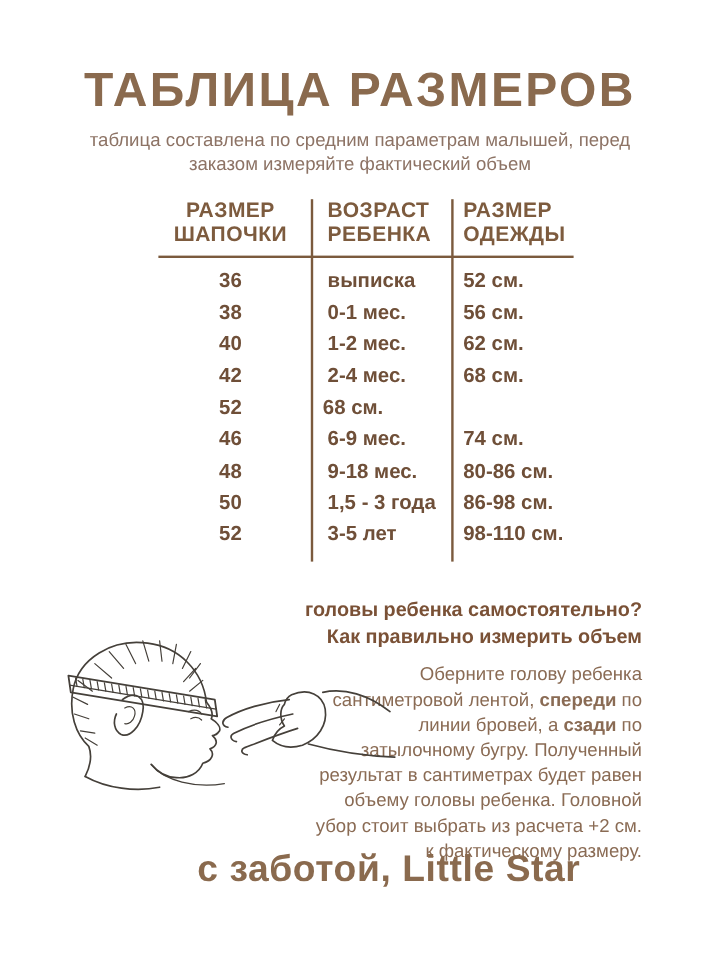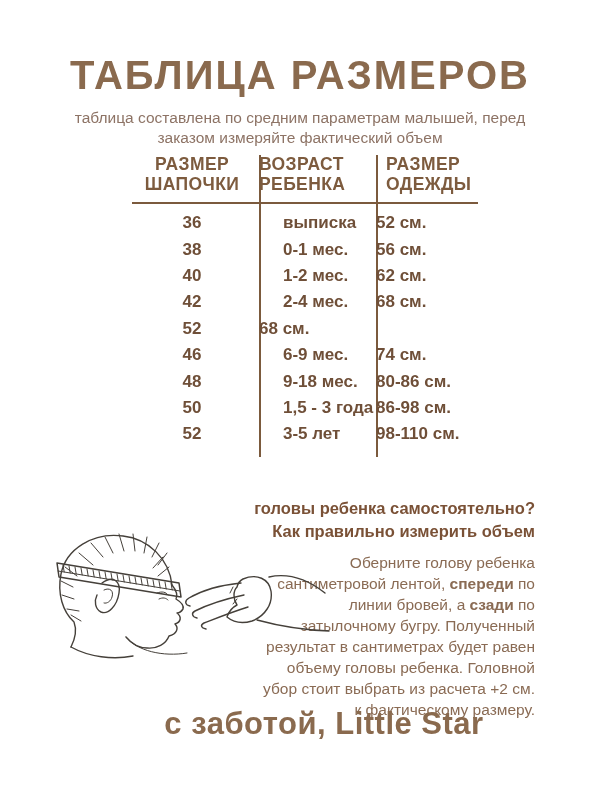--- a/index.html
+++ b/index.html
@@ -26,42 +26,42 @@
     font-size:40px;line-height:46px;font-weight:800;letter-spacing:2px;
     color:var(--title-brown);
   }
   
   .page-subtitle{
     position:absolute;top:108px;left:0;right:0;text-align:center;
     font-size:15.5px;line-height:20px;color:var(--subtitle-taupe);
   }
 
   
-  .size-table{position:absolute;left:125px;top:155px;width:355px;height:302px;}
+  .size-table{position:absolute;left:125px;top:166px;width:355px;height:302px;}
   .col-headers{display:grid;grid-template-columns:134px 117px 104px;}
   .hcell{
     font-size:17.5px;line-height:19.5px;font-weight:bold;letter-spacing:0.4px;
     color:var(--header-brown);text-transform:uppercase;
   }
   .hcell.h1{text-align:center;}
-  .hcell.h2{}
+  .hcell.h2{padding-left:14px;}
   .hcell.h3{padding-left:10px;}
   .hline{position:absolute;left:7px;top:47px;width:346px;height:2px;background:var(--line-brown);}
   .vline{position:absolute;top:0;width:2px;height:302px;background:var(--line-brown);}
   .vline.v1{left:134px;}
   .vline.v2{left:251px;}
   .trows{position:absolute;left:0;top:55px;width:355px;}
   .trow{display:grid;grid-template-columns:134px 117px 104px;height:26.4px;align-items:center;}
   .cell{
     font-size:17px;font-weight:bold;color:var(--table-text-brown);
     white-space:nowrap;
   }
   .cell.c1{text-align:center;}
-  .cell.c2{padding-left:24px;}
-  .cell.c3{}
+  .cell.c2{padding-left:14px;}
+  .cell.c3{padding-left:10px;}
 
   
   .guide{position:absolute;top:497px;right:65px;width:300px;text-align:right;}
   .guide-heading{
     font-size:16.5px;line-height:23px;font-weight:bold;color:var(--heading-brown);
   }
   .guide-body{
     margin-top:9px;margin-left:auto;width:282px;
     font-size:15.5px;line-height:21px;color:var(--body-brown);
   }

